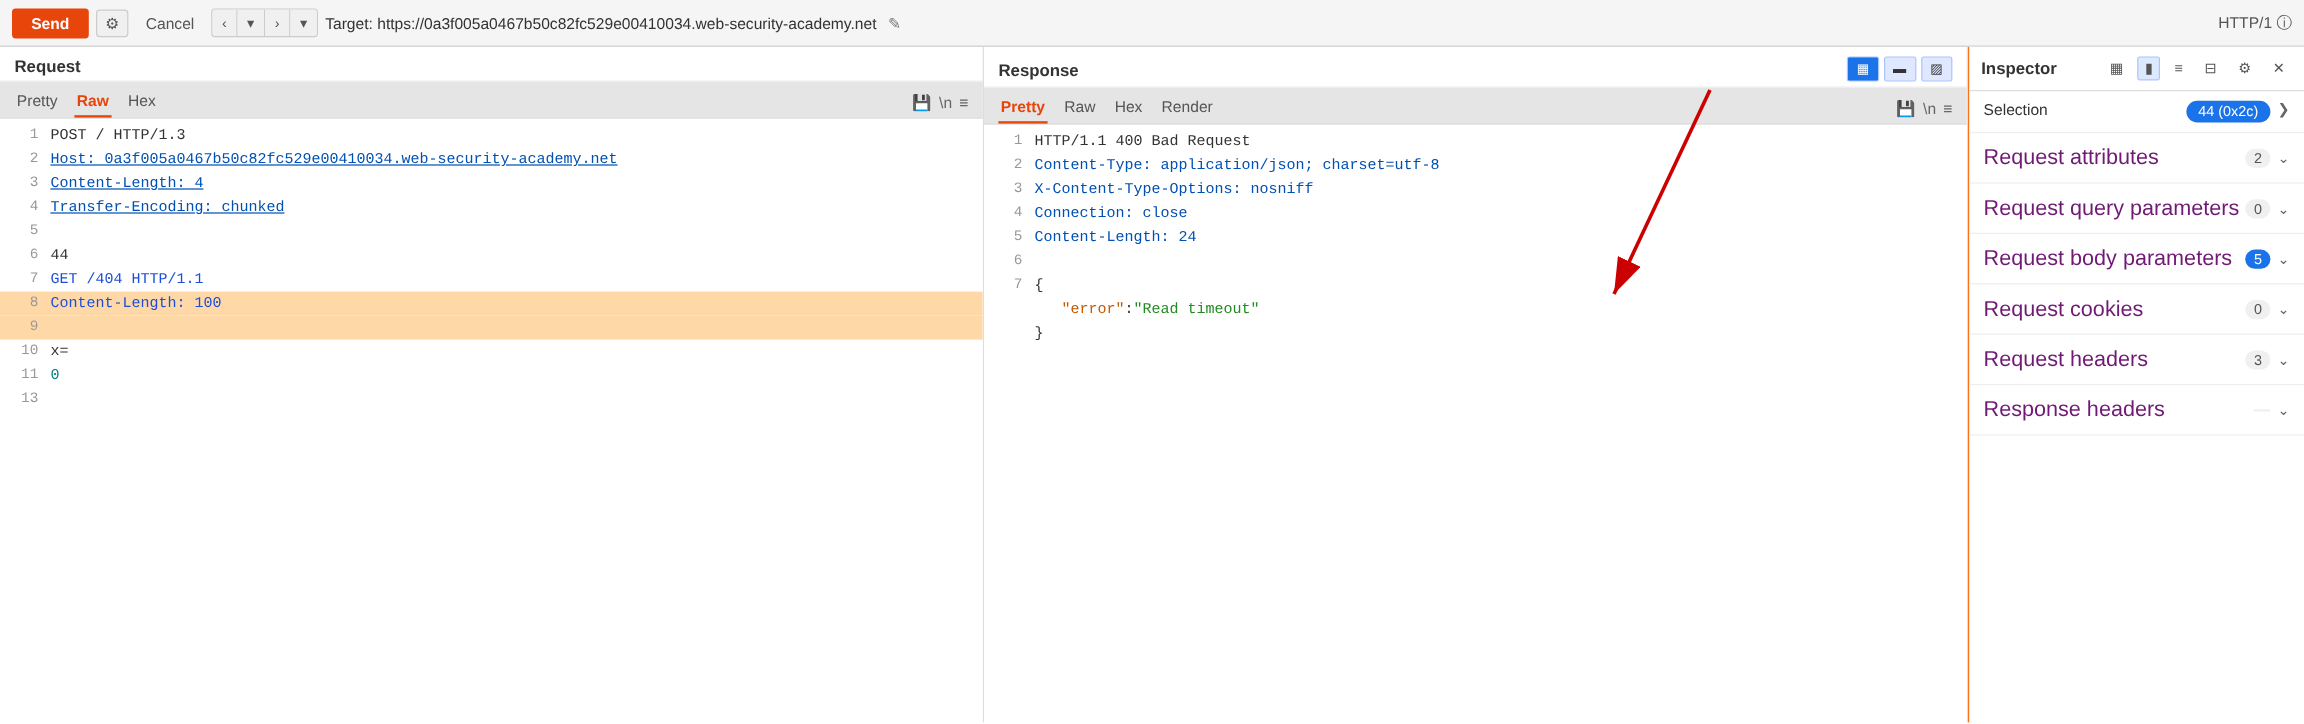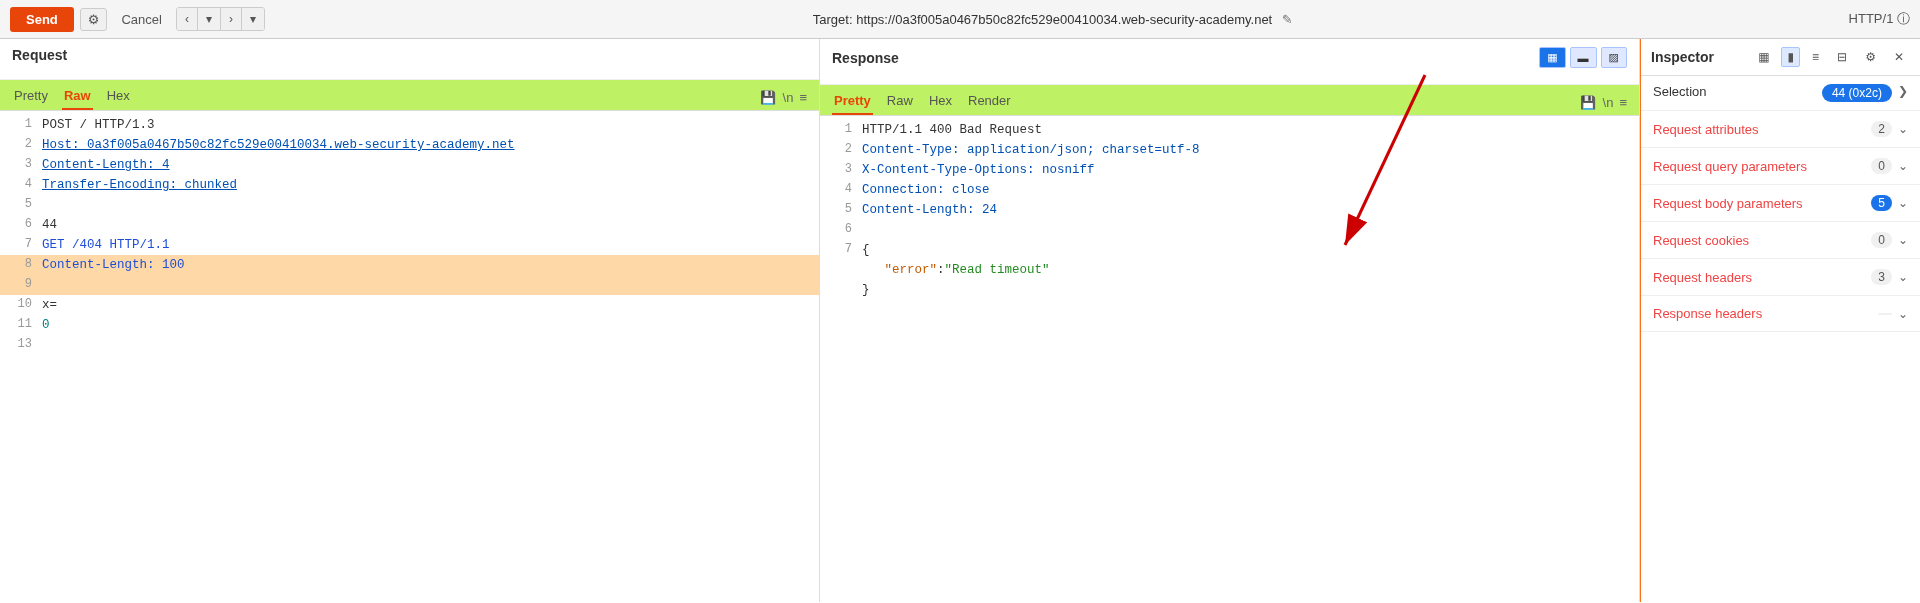--- a/index.html
+++ b/index.html
@@ -60,21 +60,20 @@
     .cancel-btn {
       background: none;
       border: none;
       color: #555;
       cursor: pointer;
       font-size: 13px;
       padding: 4px 8px;
     }
     .target-info {
       flex: 1;
-      text-align: center;
       font-size: 13px;
       color: #333;
     }
     .edit-icon { color: #777; cursor: pointer; margin-left: 6px; }
     .http-version {
       font-size: 13px;
       color: #555;
       margin-left: 8px;
     }
 
@@ -85,35 +84,35 @@
     }
 
     
     .panel {
       flex: 1;
       display: flex;
       flex-direction: column;
       border-right: 1px solid #ddd;
     }
     .panel-header {
-      padding: 8px 12px 16px;
+      padding: 8px 12px 4px;
       font-weight: bold;
       font-size: 14px;
       border-bottom: 1px solid #eee;
       display: flex;
       align-items: center;
       gap: 8px;
     }
     .panel-tabs {
       display: flex;
       align-items: center;
       padding: 4px 12px 0;
       border-bottom: 1px solid #ddd;
       gap: 12px;
-      background: #bef264;
+      background: #e5e5e5;
     }
     .tab {
       padding: 4px 2px 5px;
       cursor: pointer;
       font-size: 13px;
       color: #555;
       border-bottom: 2px solid transparent;
     }
     .tab.active {
       color: #e8450a;
@@ -226,21 +225,21 @@
     
     .insp-section {
       border-bottom: 1px solid #eee;
     }
     .insp-section-header {
       display: flex;
       align-items: center;
       padding: 10px 12px;
       cursor: pointer;
     }
-    .insp-section-title { flex: 1; font-size: 13px; color: #ef4444; }
+    .insp-section-title { flex: 1; font-size: 18px; color: #701a75; }
     .insp-badge {
       font-size: 12px;
       color: #555;
       background: #f0f0f0;
       padding: 1px 7px;
       border-radius: 10px;
       margin-right: 6px;
     }
     .insp-badge.blue {
       background: #1a73e8;

